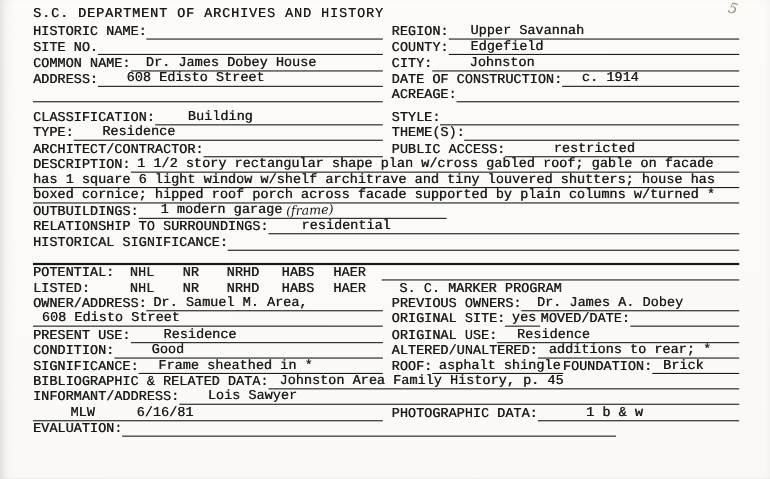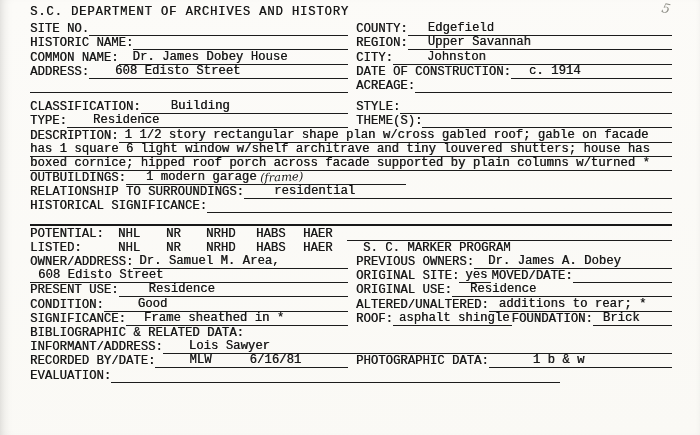--- a/index.html
+++ b/index.html
@@ -49,42 +49,42 @@
 <body>
 
 <div class="page">
 
   <div class="pagenum">5</div>
 
   <div class="title-row">S.C. DEPARTMENT OF ARCHIVES AND HISTORY</div>
 
   <div class="row">
     <div class="l">
+      <span class="lbl">HISTORIC NAME:</span>
+      <span class="val u grow p6"></span>
+    </div>
+    <div class="r">
+      <span class="lbl">REGION:</span>
+      <span class="val u grow p20">Upper Savannah</span>
+    </div>
+  </div>
+
+  <div class="row">
+    <div class="l">
       <span class="lbl">SITE NO.</span>
       <span class="u grow"></span>
     </div>
     <div class="r">
       <span class="lbl">COUNTY:</span>
       <span class="val u grow p20">Edgefield</span>
     </div>
   </div>
 
   <div class="row">
     <div class="l">
-      <span class="lbl">HISTORIC NAME:</span>
-      <span class="val u grow p6"></span>
-    </div>
-    <div class="r">
-      <span class="lbl">REGION:</span>
-      <span class="val u grow p20">Upper Savannah</span>
-    </div>
-  </div>
-
-  <div class="row">
-    <div class="l">
       <span class="lbl">COMMON NAME:</span>
       <span class="val u grow p14">Dr. James Dobey House</span>
     </div>
     <div class="r">
       <span class="lbl">CITY:</span>
       <span class="val u grow p34">Johnston</span>
     </div>
   </div>
 
   <div class="row">
@@ -125,20 +125,30 @@
     <div class="l">
       <span class="lbl">TYPE:</span>
       <span class="val u grow p26">Residence</span>
     </div>
     <div class="r">
       <span class="lbl">THEME(S):</span>
       <span class="val u grow"></span>
     </div>
   </div>
 
+  <div class="row">
+    <div class="l">
+      <span class="lbl">ARCHITECT/CONTRACTOR:</span>
+      <span class="val u grow"></span>
+    </div>
+    <div class="r">
+      <span class="lbl">PUBLIC ACCESS:</span>
+      <span class="val u grow p44">restricted</span>
+    </div>
+  </div>
 
   <div class="row">
     <span class="lbl">DESCRIPTION:</span>
     <span class="val u grow p6">1 1/2 story rectangular shape plan w/cross gabled roof; gable on facade</span>
   </div>
   <div class="row">
     <span class="val u grow">has 1 square 6 light window w/shelf architrave and tiny louvered shutters; house has</span>
   </div>
   <div class="row">
     <span class="val u grow">boxed cornice; hipped roof porch across facade supported by plain columns w/turned *</span>
@@ -237,30 +247,30 @@
     <div class="r">
       <span class="lbl">ROOF:</span>
       <span class="val u p6" style="padding-right:2px;">asphalt shingle</span>
       <span class="lbl">FOUNDATION:</span>
       <span class="val u grow p10">Brick</span>
     </div>
   </div>
 
   <div class="row">
     <span class="lbl">BIBLIOGRAPHIC &amp; RELATED DATA:</span>
+    <span class="val u grow p10">Johnston Area Family History, p. 45</span>
   </div>
 
   <div class="row">
     <span class="lbl">INFORMANT/ADDRESS:</span>
     <span class="val u grow p26">Lois Sawyer</span>
   </div>
 
   <div class="row">
     <div class="l">
-      <span class="lbl">RECORDED BY/DATE:</span>
       <span class="u grow f">
         <span class="val p34">MLW</span>
         <span class="gap38"></span>
         <span class="val">6/16/81</span>
       </span>
     </div>
     <div class="r">
       <span class="lbl">PHOTOGRAPHIC DATA:</span>
       <span class="val u grow p44">1 b &amp; w</span>
     </div>

